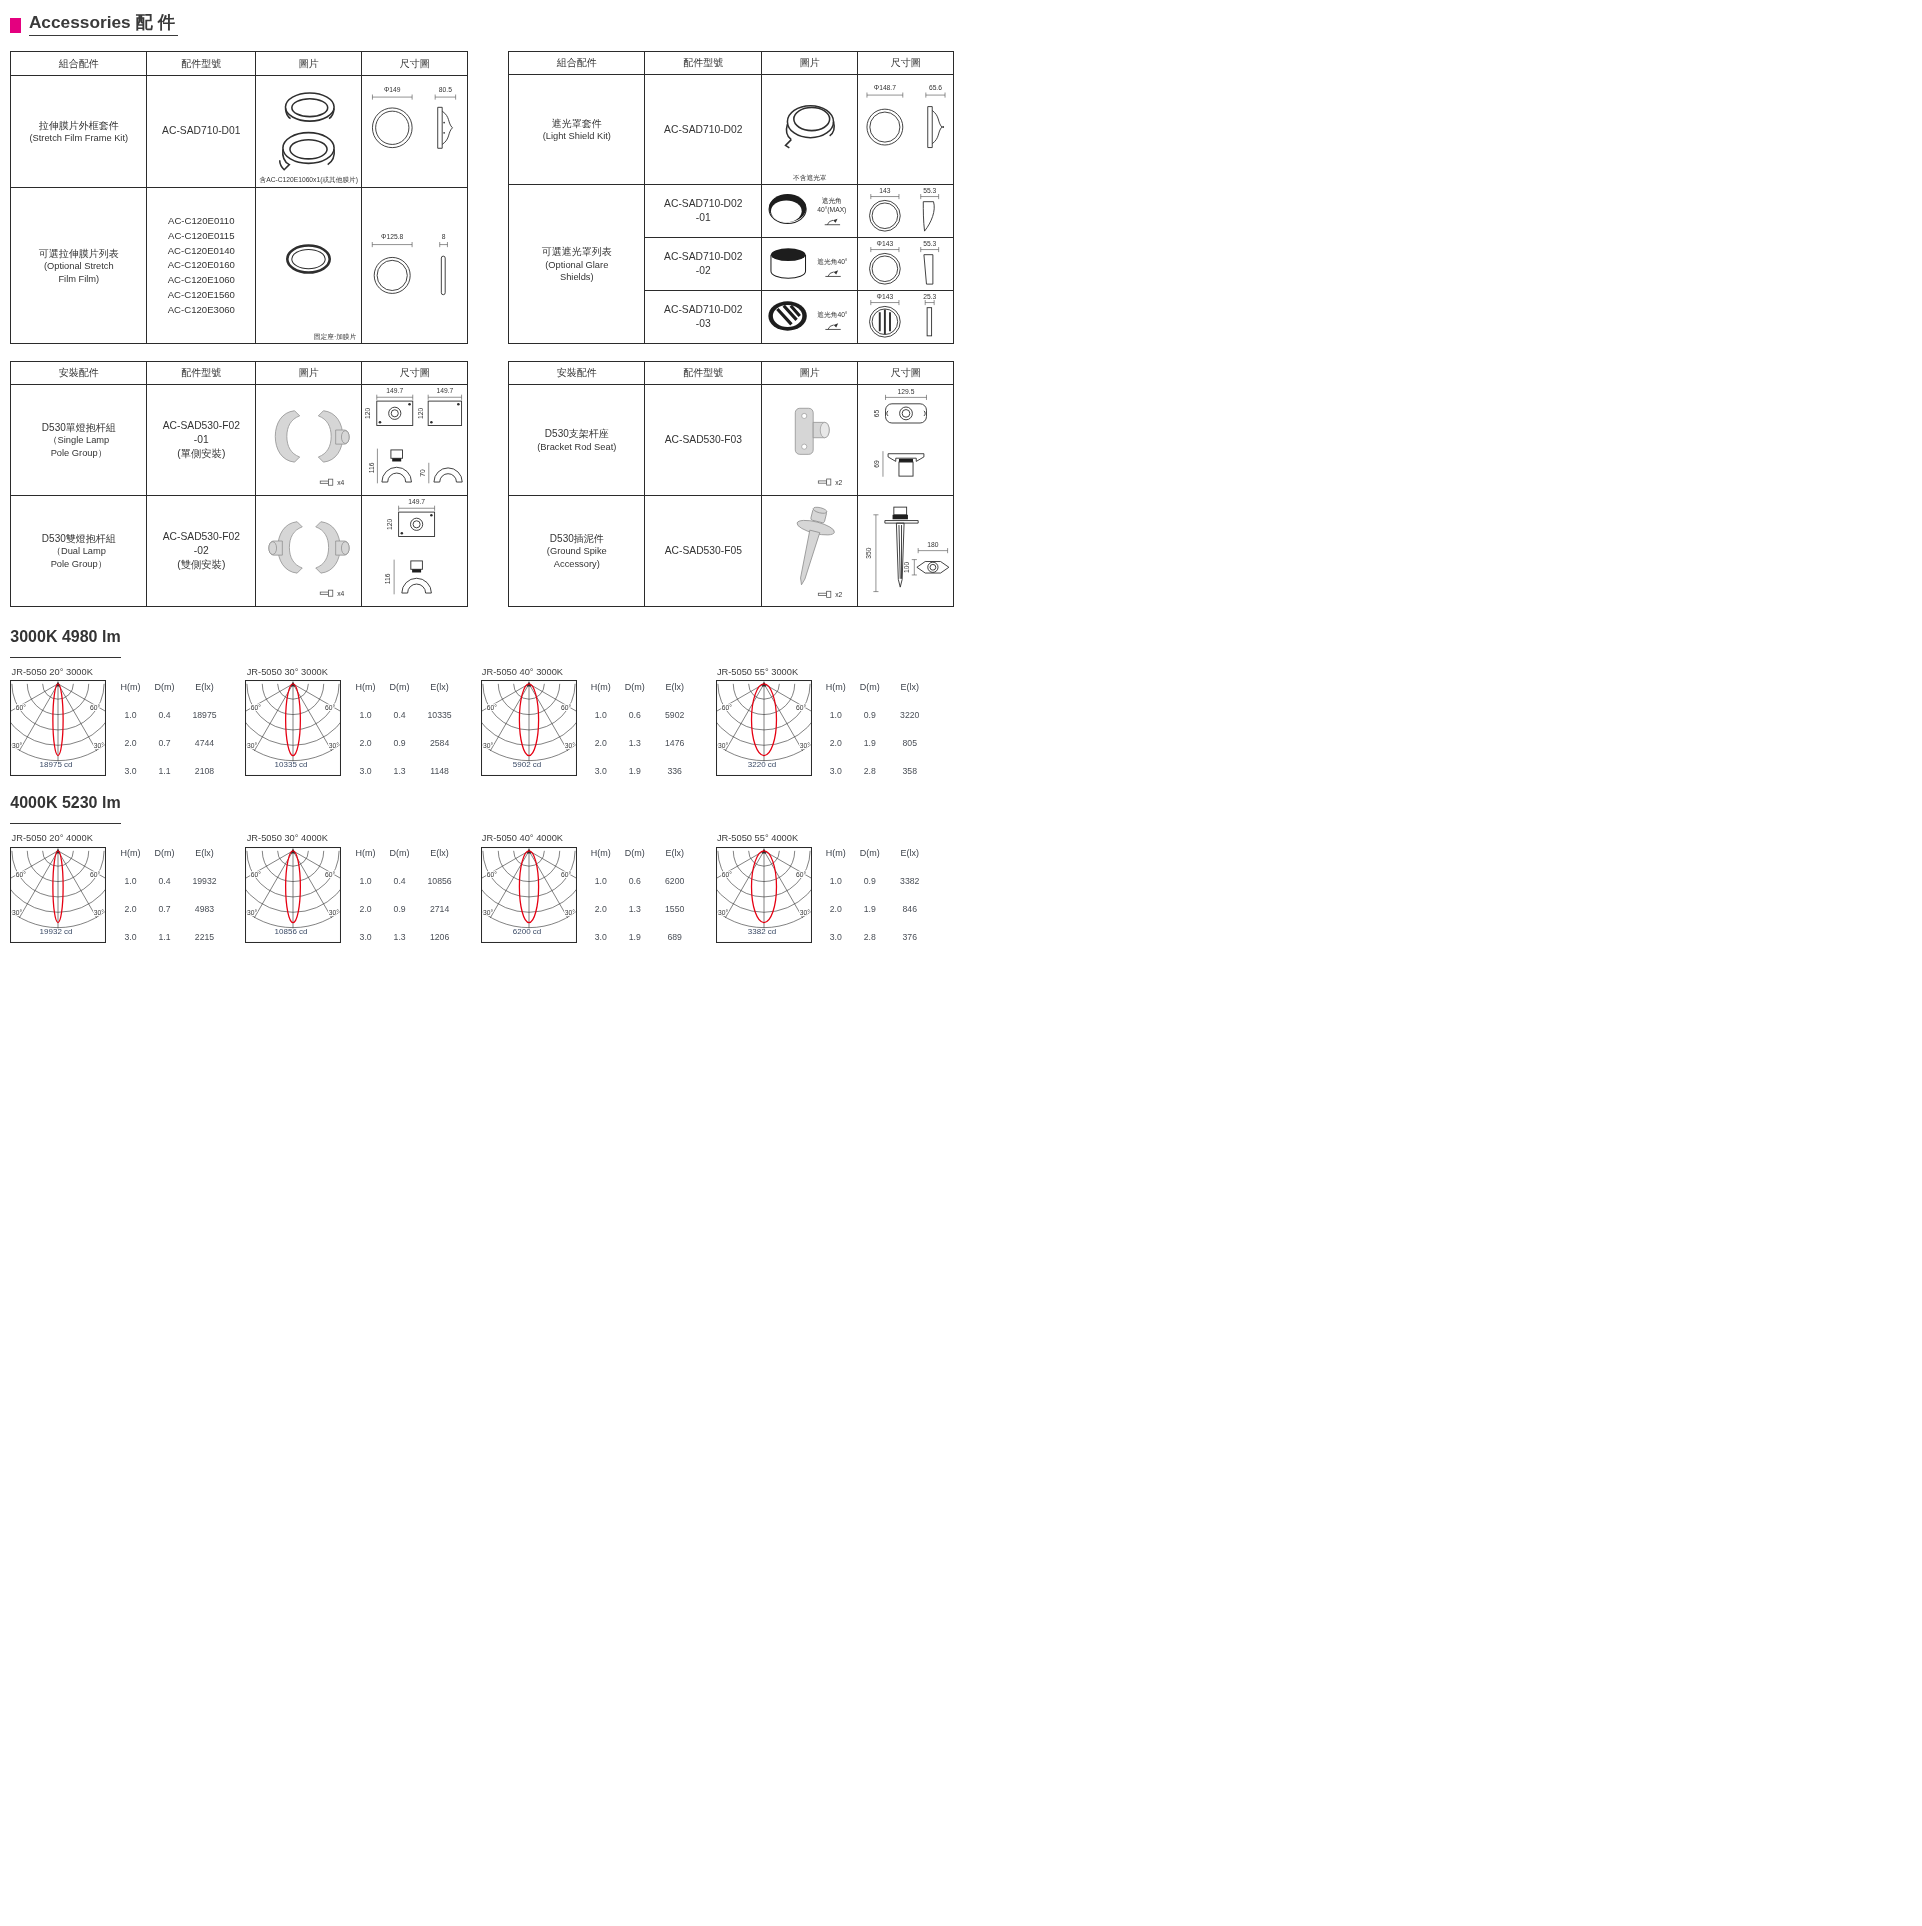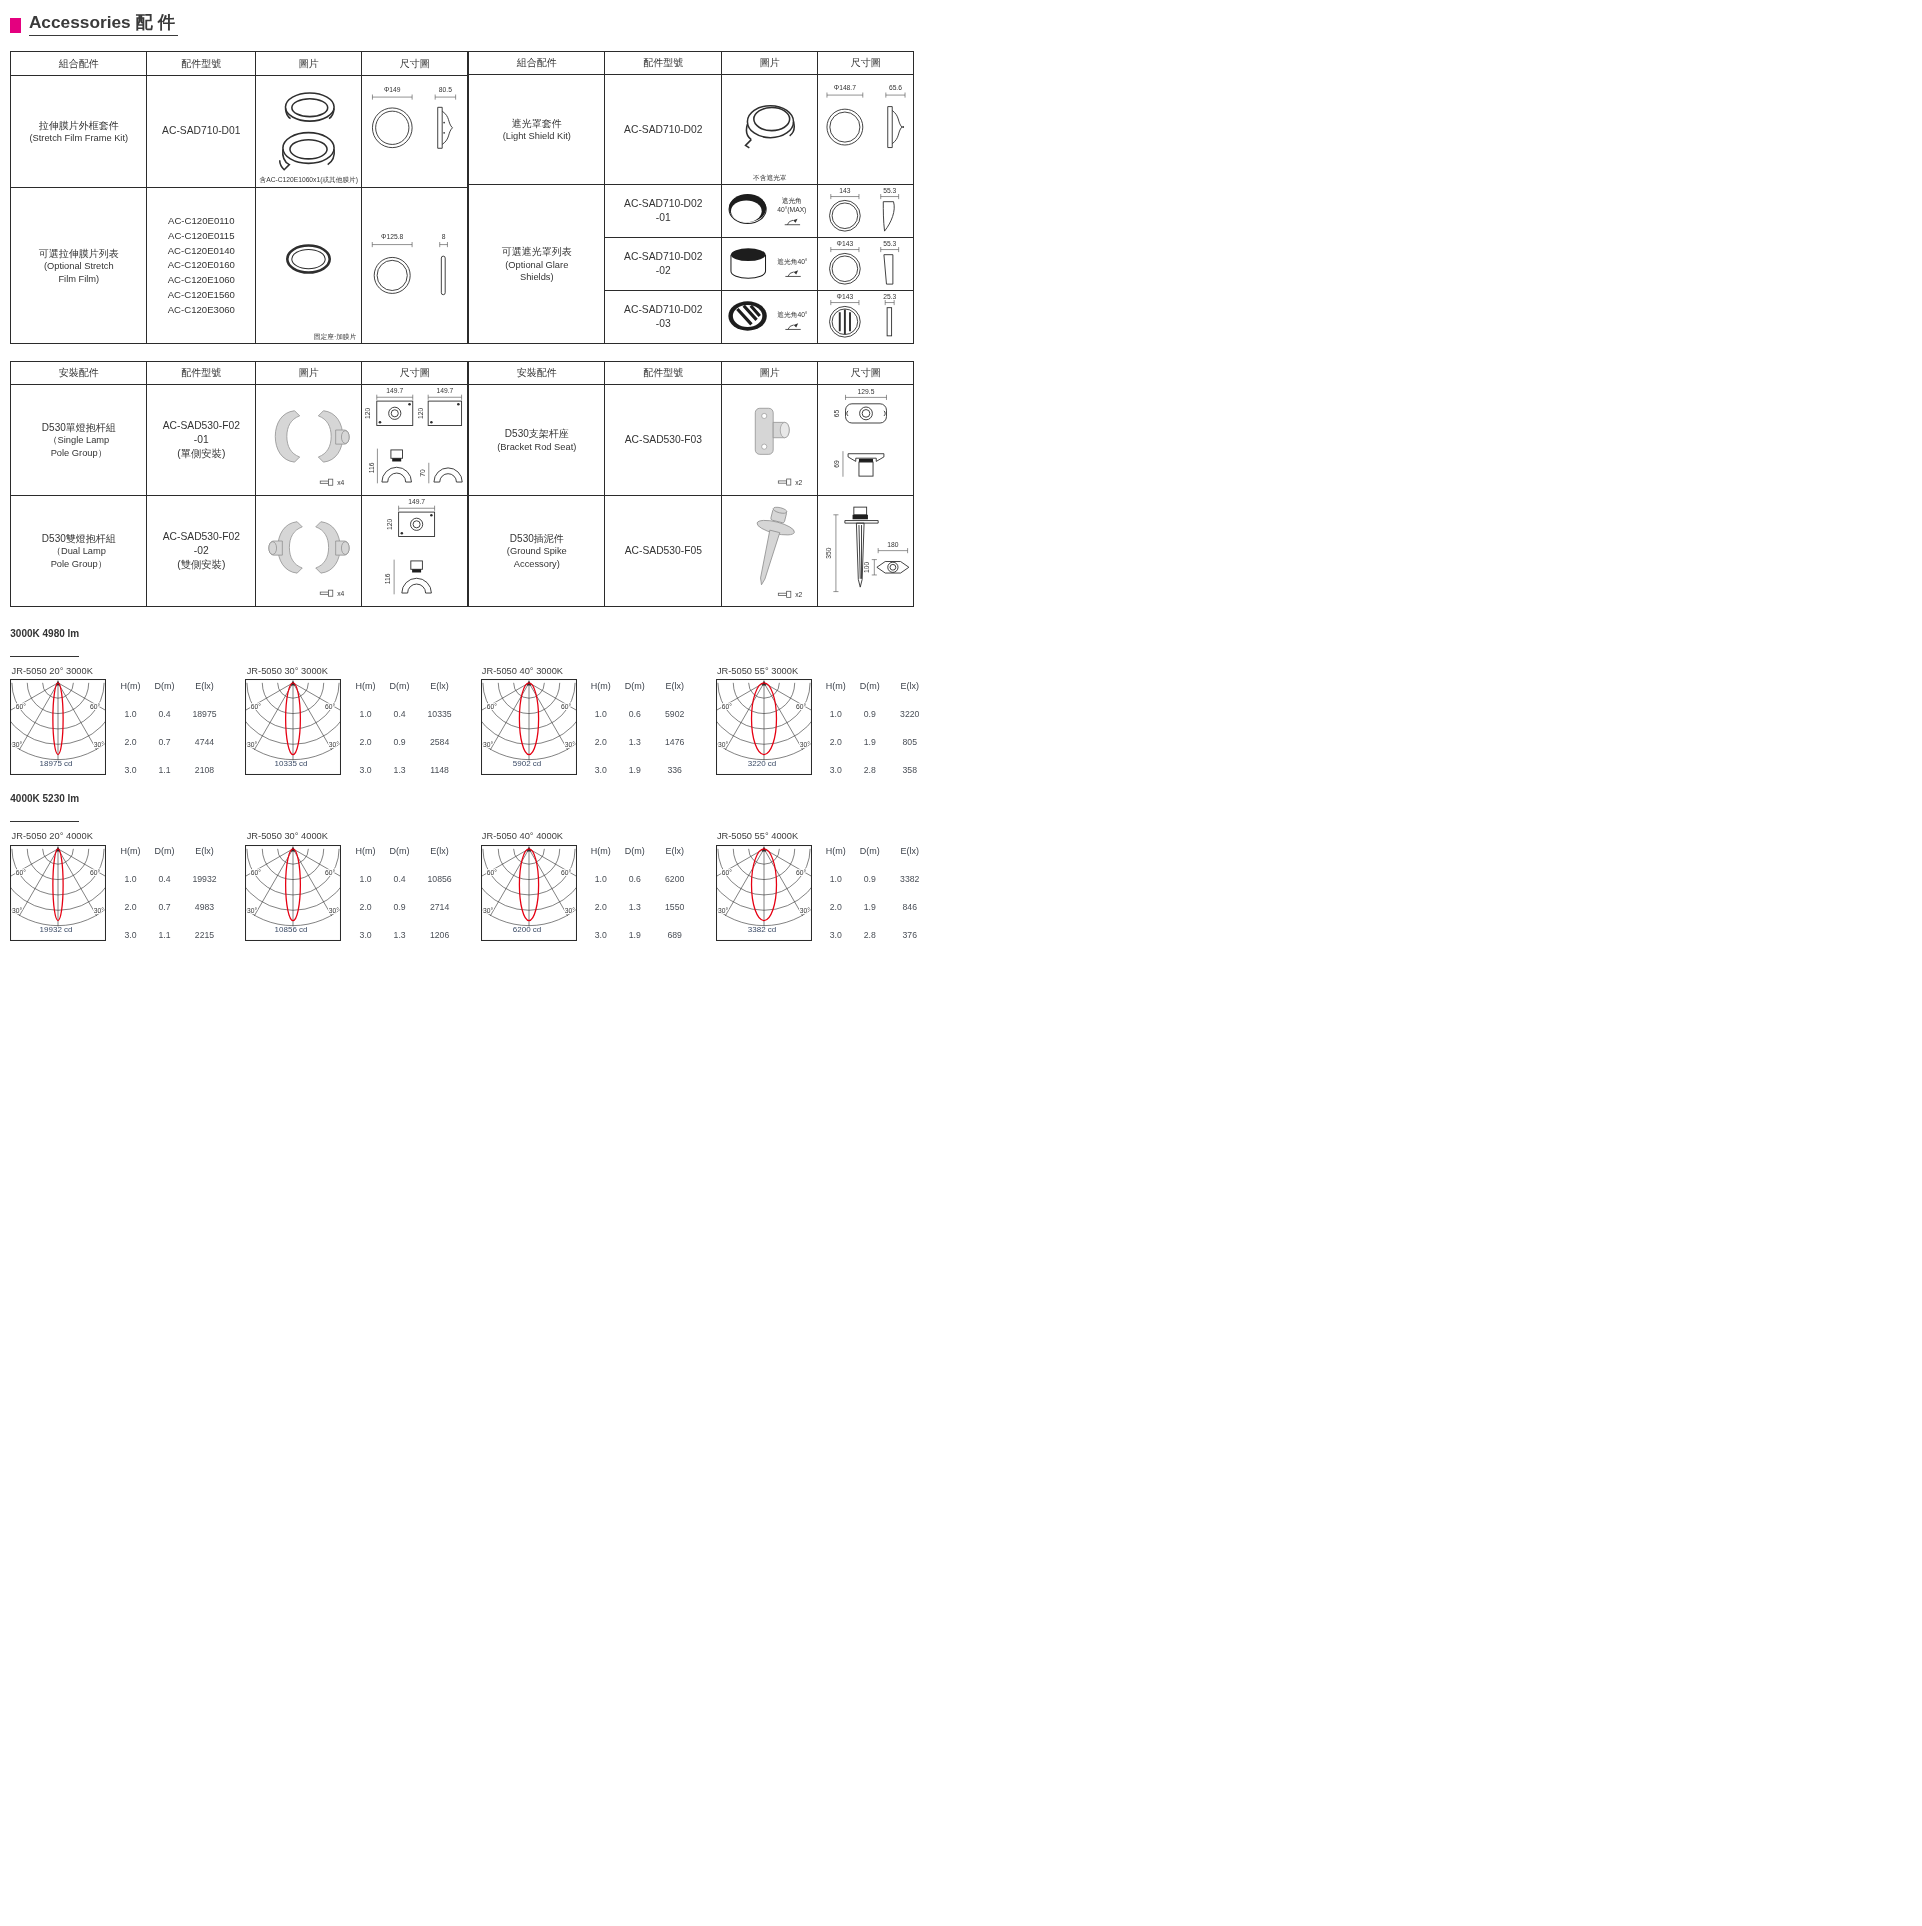--- a/index.html
+++ b/index.html
@@ -3,24 +3,24 @@
 <meta charset="utf-8">
 <style>
   html,body{margin:0;padding:0;background:#ffffff;}
   body{width:961px;font-family:"Liberation Sans","DejaVu Sans",sans-serif;color:#2f2f2f;}
   .page{padding:10.3px 10.3px 19px 10.3px;}
 
   
   .sec-head{display:flex;align-items:center;gap:8.3px;margin:2.6px 0 15.4px 0;}
   .sec-sq{width:10.3px;height:15.4px;background:#e4007f;margin-top:1.9px;}
   .sec-title{font-size:17.3px;font-weight:bold;color:#3a3a3a;border-bottom:1.6px solid #3a3a3a;padding:0 2.6px 3.2px 0;line-height:1.1;}
-  .sub-head{display:inline-block;font-size:10px;font-weight:bold;color:#333;border-bottom:1.6px solid #333;padding-bottom:17px;margin:3.8px 0 9px 0;}
-
-  
-  .tables-row{display:flex;margin-bottom:16.7px;}
+  .sub-head{display:inline-block;font-size:16px;font-weight:bold;color:#333;border-bottom:1.6px solid #333;padding-bottom:11px;margin:3.8px 0 9px 0;}
+
+  
+  .tables-row{display:flex;gap:40px;margin-bottom:16.7px;}
   table.acc{border-collapse:collapse;table-layout:fixed;border:1.3px solid #2b2b2b;}
   table.acc th,table.acc td{border:1px solid #2b2b2b;text-align:center;vertical-align:middle;padding:0;overflow:hidden;}
   table.acc th{font-size:10px;font-weight:normal;color:#333;height:22px;}
   .cell-name{font-size:10px;line-height:1.35;color:#333;}
   .cell-name .en{font-size:9.3px;}
   .cell-model{font-size:10.3px;color:#333;line-height:1.4;}
   .model-list span{display:block;font-size:9.6px;line-height:1.55;color:#333;}
   .pic-cell{position:relative;}
   .pic-cell .pic-note{position:absolute;left:0;right:0;bottom:1.9px;font-size:6.7px;color:#333;text-align:center;}
   .pic-cell svg{display:block;margin:0 auto;}

